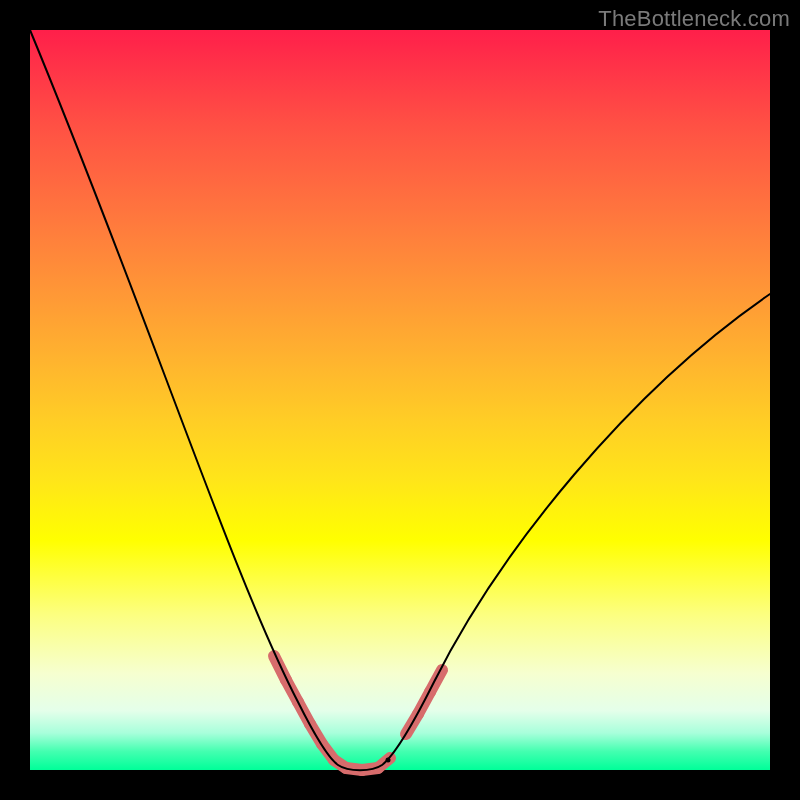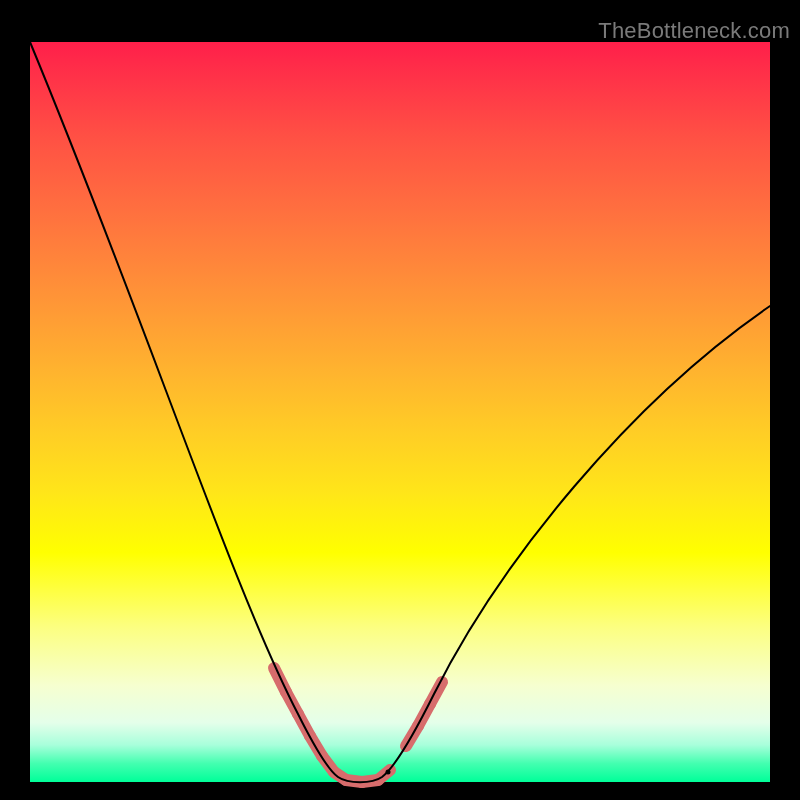--- a/index.html
+++ b/index.html
@@ -8,21 +8,20 @@
     width: 800px;
     height: 800px;
     background: #000000;
     overflow: hidden;
     font-family: Arial, Helvetica, sans-serif;
   }
   .container {
     position: relative;
     width: 800px;
     height: 688px;
-    margin-top: 12px;
   }
   .plot-area {
     position: absolute;
     left: 30px;
     top: 30px;
     width: 740px;
     height: 740px;
     background: linear-gradient(to bottom,
       #ff1f4a 0%,
       #ff3348 5%,

